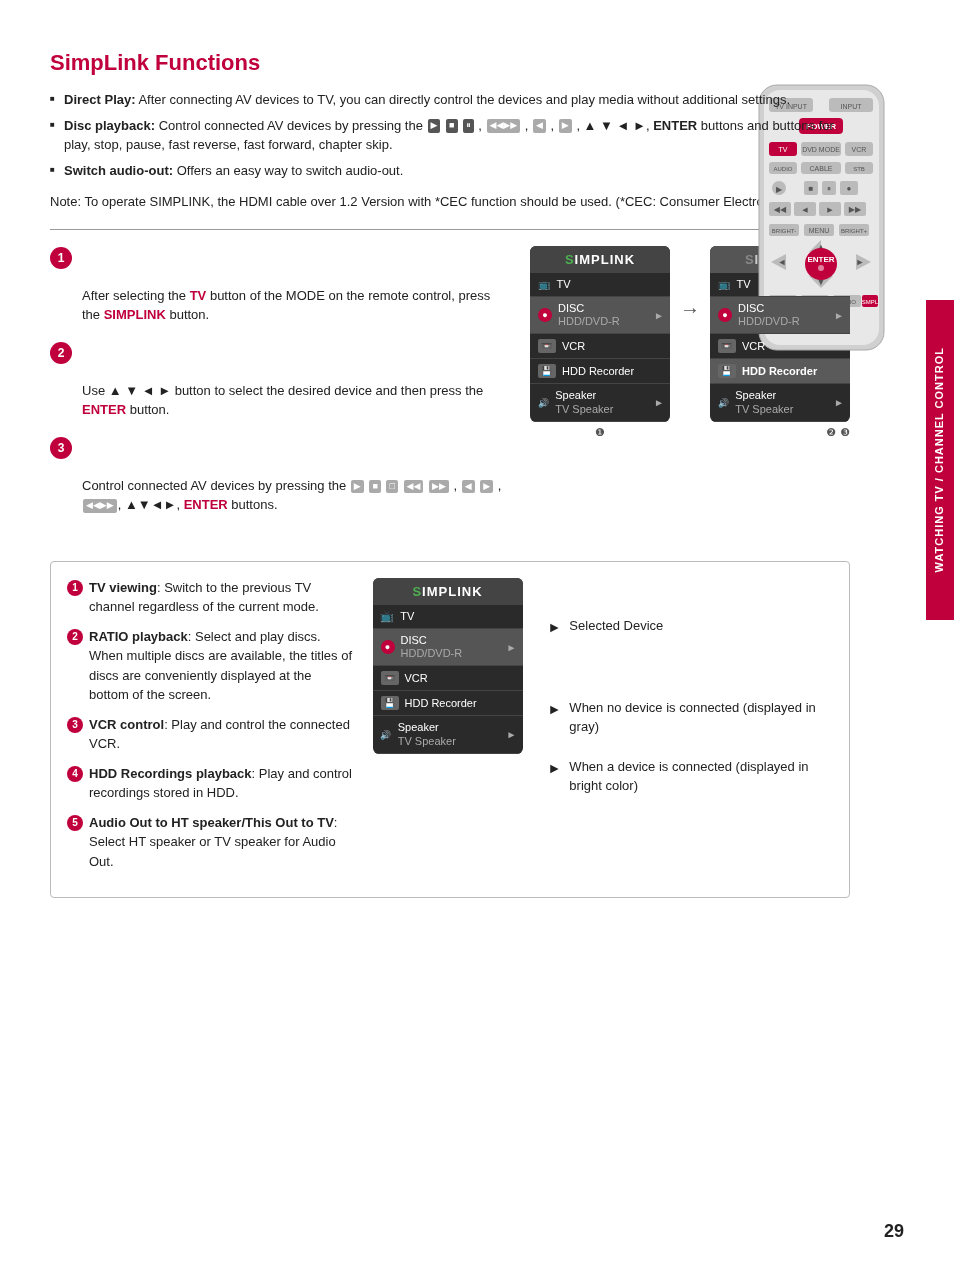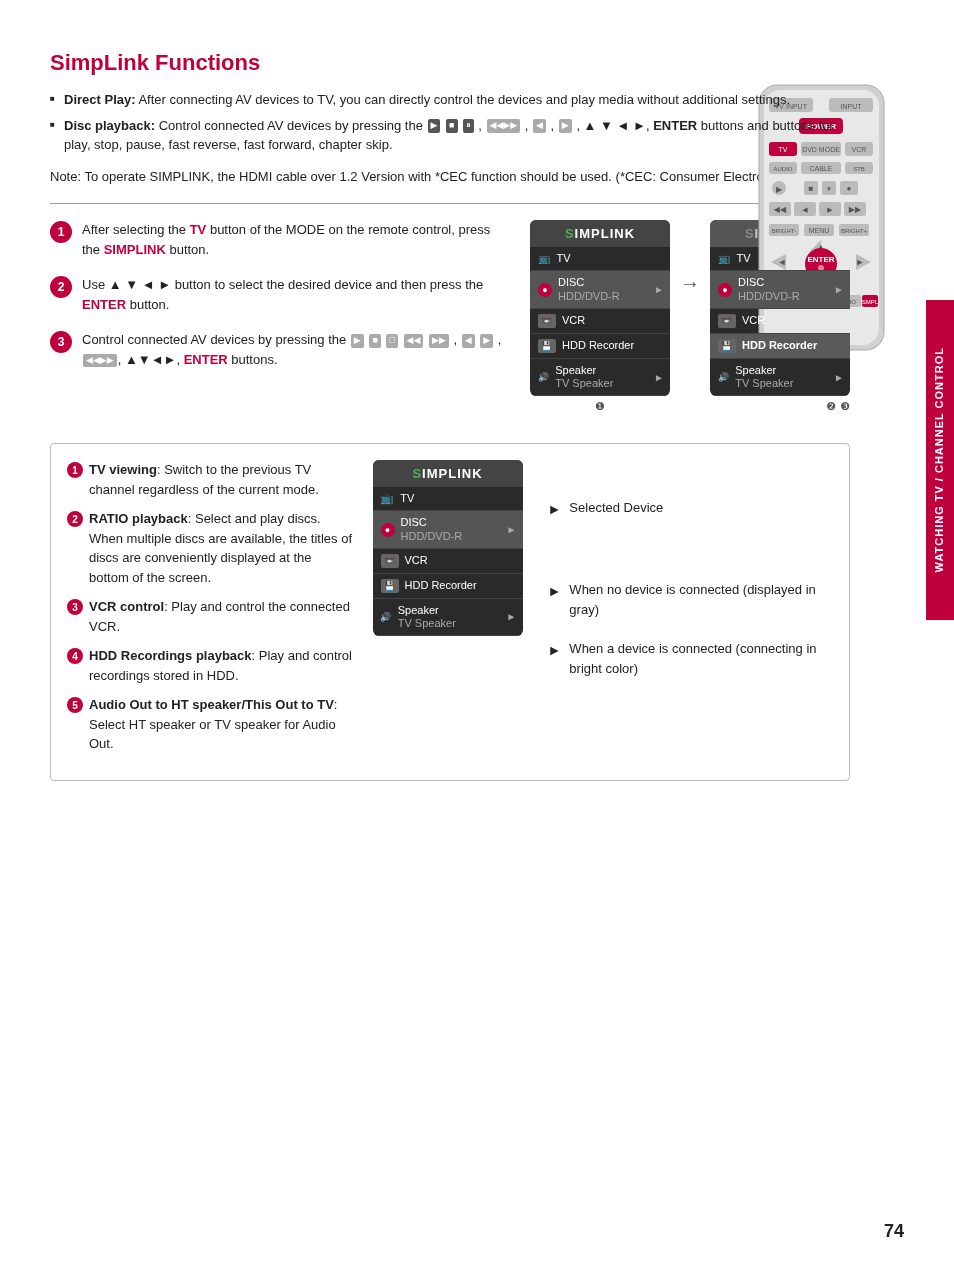--- a/index.html
+++ b/index.html
@@ -131,20 +131,21 @@
       font-weight: bold;
       display: flex;
       align-items: center;
       justify-content: center;
       flex-shrink: 0;
       margin-top: 1px;
     }
     .step-text {
       flex: 1;
       line-height: 1.5;
+      margin-top: 40px;
     }
 
     
     .remote-area {
       position: absolute;
       top: 80px;
       right: 50px;
       width: 160px;
       text-decoration: underline;
     }
@@ -309,21 +310,21 @@
       background: #5a5a5a !important;
     }
   </style>
 </head>
 <body>
 
 <div class="sidebar-tab">
   <span>WATCHING TV / CHANNEL CONTROL</span>
 </div>
 
-<div class="page-number">74</div>
+<div class="page-number">29</div>
 
 <div class="remote-area">
   <svg class="remote-svg" viewBox="0 0 155 280" xmlns="http://www.w3.org/2000/svg">
 
     <rect x="15" y="5" width="125" height="265" rx="18" ry="18" fill="#d0d0d0" stroke="#aaa" stroke-width="1"></rect>
     <rect x="20" y="10" width="115" height="255" rx="16" ry="16" fill="#e8e8e8"></rect>
 
     <rect x="25" y="18" width="44" height="14" rx="3" fill="#bbb"></rect>
     <text x="47" y="29" font-size="7" text-anchor="middle" fill="#555">TV INPUT</text>
     <rect x="85" y="18" width="44" height="14" rx="3" fill="#bbb"></rect>
@@ -413,20 +414,24 @@
       <span>, </span>
       <span class="ic">◀◀▶▶</span>
       <span> , </span>
       <span class="ic">◀</span>
       <span> , </span>
       <span class="ic">▶</span>
       <span>, ▲ ▼ ◄ ►, </span>
       <span class="bold">ENTER</span>
       <span> buttons and buttons for play, stop, pause, fast reverse, fast forward, chapter skip.</span>
     </li>
+    <li>
+      <span class="bold">Switch audio-out:</span>
+      <span> Offers an easy way to switch audio-out.</span>
+    </li>
   </ul>
 
   <p class="note-para">Note: To operate SIMPLINK, the HDMI cable over 1.2 Version with *CEC function should be used. (*CEC: Consumer Electronics Control).</p>
 
   <hr class="divider">
 
   <div class="steps-container">
     <div class="steps-left">
 
       <div class="step-row">
@@ -624,20 +629,20 @@
         <div class="legend-row" style="margin-top:38px;">
           <span class="legend-arrow">►</span>
           <span>Selected  Device</span>
         </div>
         <div class="legend-row" style="margin-top:60px;">
           <span class="legend-arrow">►</span>
           <span>When no device is connected (displayed in gray)</span>
         </div>
         <div class="legend-row" style="margin-top:20px;">
           <span class="legend-arrow">►</span>
-          <span>When a device is connected (connecting in bright color)</span>
+          <span>When a device is connected (displayed in bright color)</span>
         </div>
       </div>
 
     </div>
   </div>
 
 </div>
 
 </body></html>

